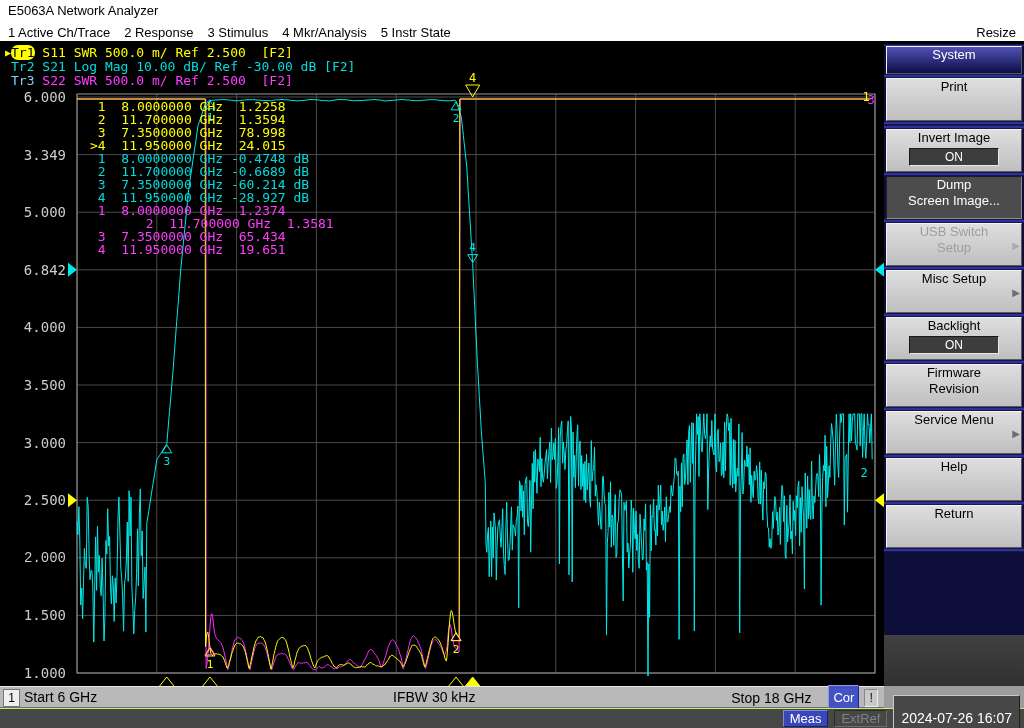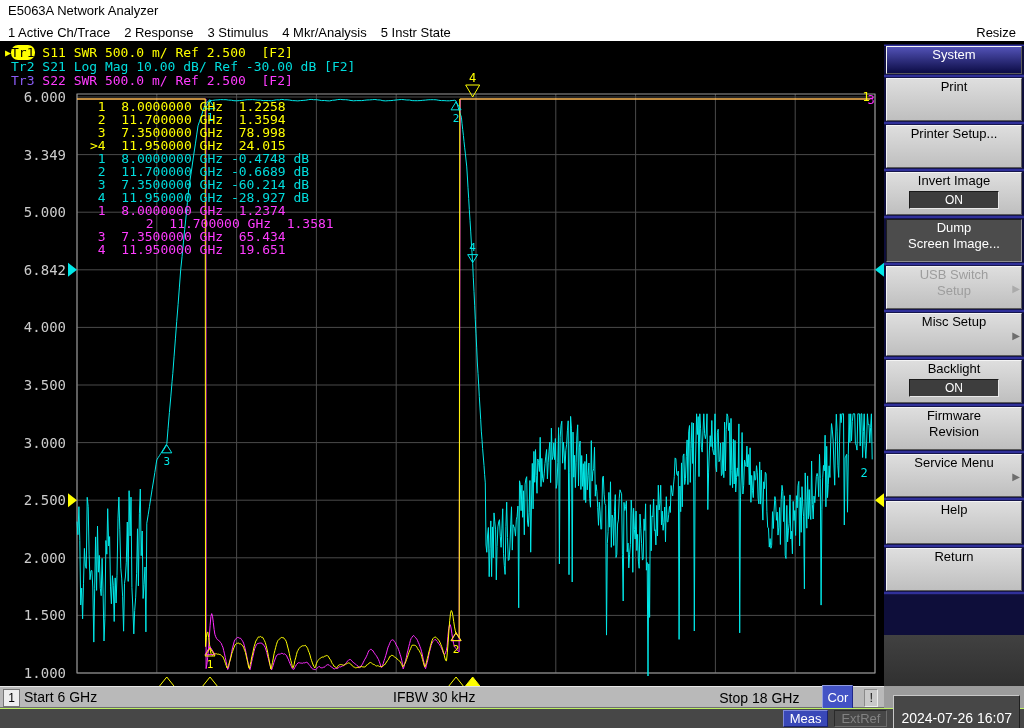--- a/index.html
+++ b/index.html
@@ -38,21 +38,21 @@
   .sbtn .arrow{position:absolute;right:1px;top:50%;transform:translateY(-50%);font-size:10px;color:#6e6e6e;}
   .sbtn.disabled .arrow{color:#ababab;}
   .sfill{position:absolute;left:884px;top:635px;width:140px;height:51px;background:linear-gradient(#414141,#303030);}
   .statusbar{position:absolute;left:0;top:686px;width:884px;height:22px;background:#b9b9b9;
              border-top:1px solid #e6e6e6;border-bottom:1px solid #6f6f6f;box-sizing:border-box;
              font-size:14px;color:#000;}
   .statusbar .chbox{position:absolute;left:3px;top:2px;width:15px;height:16px;background:#efefef;
                     border:1px solid #777;font-size:12px;line-height:16px;text-align:center;}
   .statusbar .start{position:absolute;left:24px;top:1px;line-height:19px;}
   .statusbar .ifbw{position:absolute;left:393px;top:1px;line-height:19px;}
-  .statusbar .rgrp{position:absolute;right:6px;top:1px;height:19px;display:flex;gap:11px;align-items:center;}
+  .statusbar .rgrp{position:absolute;right:6px;top:1px;height:19px;display:flex;gap:5px;align-items:center;}
   .badge-cor{background:#4353c5;color:#fff;font-size:13px;padding:4px 4px;line-height:16px;
              border:1px solid;border-color:#8f9bde #20288a #20288a #8f9bde;margin-left:12px;}
   .badge-excl{background:#cicici;background:#c9c9c9;color:#222;font-size:13px;padding:0 4px;line-height:16px;
               border:1px solid;border-color:#8a8a8a #ededed #ededed #8a8a8a;}
   .statusfillr{position:absolute;left:884px;top:686px;width:140px;height:22px;background:#9c9c9c;}
   .bottomstrip{position:absolute;left:0;top:708px;width:1024px;height:20px;background:#474747;
                border-top:1px solid #bef264;box-sizing:border-box;}
   .bottomstrip .grp{position:absolute;right:4px;top:1px;display:flex;gap:6px;align-items:center;height:17px;}
   .badge-meas{background:#3948b8;color:#fff;font-size:13px;padding:0 6px;line-height:15px;
               border:1px solid;border-color:#7e89d8 #1a2270 #1a2270 #7e89d8;}
@@ -129,32 +129,32 @@
         <polygon points="448.04999999999995,643 464.04999999999995,643 456.04999999999995,633" fill="#000" stroke="#ffff00" stroke-width="1"></polygon>
         <polygon points="158.77499999999998,643 174.77499999999998,643 166.77499999999998,633" fill="#000" stroke="#ffff00" stroke-width="1"></polygon>
         <polygon points="464.67499999999995,643 480.67499999999995,643 472.67499999999995,633" fill="#ffff00" stroke="#ffff00" stroke-width="1"></polygon>
         <text x="866" y="57" fill="#ffff00" text-anchor="middle" font-size="12" font-family="DejaVu Sans Mono, monospace">1</text>
         <text x="871" y="60" fill="#ff2cff" text-anchor="middle" font-size="12" font-family="DejaVu Sans Mono, monospace">3</text>
         <text x="864" y="433" fill="#00e8e8" text-anchor="middle" font-size="12" font-family="DejaVu Sans Mono, monospace">2</text>
       </svg>
     <div id="trace-headers">
         <div class="trline mono" style="top: 2px;"><span class="trarrow">▶</span><span class="trid-active" style="color: rgb(0, 0, 0);">Tr1</span><span style="color: rgb(255, 255, 0);"> S11 SWR 500.0 m/ Ref 2.500  [F2]</span></div>
         <div class="trline mono" style="top: 16px;"><span class="trarrow">&nbsp;</span><span style="color: rgb(0, 220, 220);">Tr2</span><span style="color: rgb(0, 220, 220);"> S21 Log Mag 10.00 dB/ Ref -30.00 dB [F2]</span></div>
-        <div class="trline mono" style="top: 30px;"><span class="trarrow">&nbsp;</span><span style="color: #8b5cf6;">Tr3</span><span style="color: rgb(255, 60, 255);"> S22 SWR 500.0 m/ Ref 2.500  [F2]</span></div>
+        <div class="trline mono" style="top: 30px;"><span class="trarrow">&nbsp;</span><span style="color: #7dd3fc;">Tr3</span><span style="color: rgb(255, 60, 255);"> S22 SWR 500.0 m/ Ref 2.500  [F2]</span></div>
       </div>
     <div id="ylabels">
         <div class="ylab mono" style="left: 14px; top: 45px;">6.000</div>
         <div class="ylab mono" style="left: 14px; top: 102.6px;">3.349</div>
         <div class="ylab mono" style="left: 14px; top: 160.2px;">5.000</div>
         <div class="ylab mono" style="left: 14px; top: 217.8px;">6.842</div>
         <div class="ylab mono" style="left: 14px; top: 275.4px;">4.000</div>
         <div class="ylab mono" style="left: 14px; top: 333px;">3.500</div>
         <div class="ylab mono" style="left: 14px; top: 390.6px;">3.000</div>
         <div class="ylab mono" style="left: 14px; top: 448.2px;">2.500</div>
-        <div class="ylab mono" style="left: 14px; top: 505.8px;">2.000</div>
+        <div class="ylab mono" style="left: 14px; top: 505.8px; font-family: Liberation Mono, monospace;">2.000</div>
         <div class="ylab mono" style="left: 14px; top: 563.4px;">1.500</div>
         <div class="ylab mono" style="left: 14px; top: 621px;">1.000</div>
       </div>
     <div id="marker-table">
         <div class="mrow mono" style="top: 56px; color: rgb(255, 255, 0);"> 1  8.0000000 GHz  1.2258</div>
         <div class="mrow mono" style="top: 69px; color: rgb(255, 255, 0);"> 2  11.700000 GHz  1.3594</div>
         <div class="mrow mono" style="top: 82px; color: rgb(255, 255, 0);"> 3  7.3500000 GHz  78.998</div>
         <div class="mrow mono" style="top: 95px; color: rgb(255, 255, 0);">&gt;4  11.950000 GHz  24.015</div>
         <div class="mrow mono" style="top: 108px; color: rgb(0, 220, 220);"> 1  8.0000000 GHz -0.4748 dB</div>
         <div class="mrow mono" style="top: 121px; color: rgb(0, 220, 220);"> 2  11.700000 GHz -0.6689 dB</div>
@@ -170,23 +170,20 @@
   <div class="sidebar" id="sidebar">
       <div style="height: 2px; background: linear-gradient(rgb(9, 9, 38), rgb(61, 61, 192));"></div>
       <div class="sbtn header">
         <div class="line">System</div>
       </div>
       <div class="sep"></div>
       <div class="sbtn normal">
         <div class="line">Print</div>
       </div>
       <div class="sep"></div>
-      <div class="sbtn normal">
-        <div class="line">Printer Setup...</div>
-      </div>
       <div class="sep"></div>
       <div class="sbtn normal">
         <div class="line">Invert Image</div>
         <div class="inset">ON</div>
       </div>
       <div class="sep"></div>
       <div class="sbtn active">
         <div class="line">Dump</div>
         <div class="line">Screen Image...</div>
       </div>

